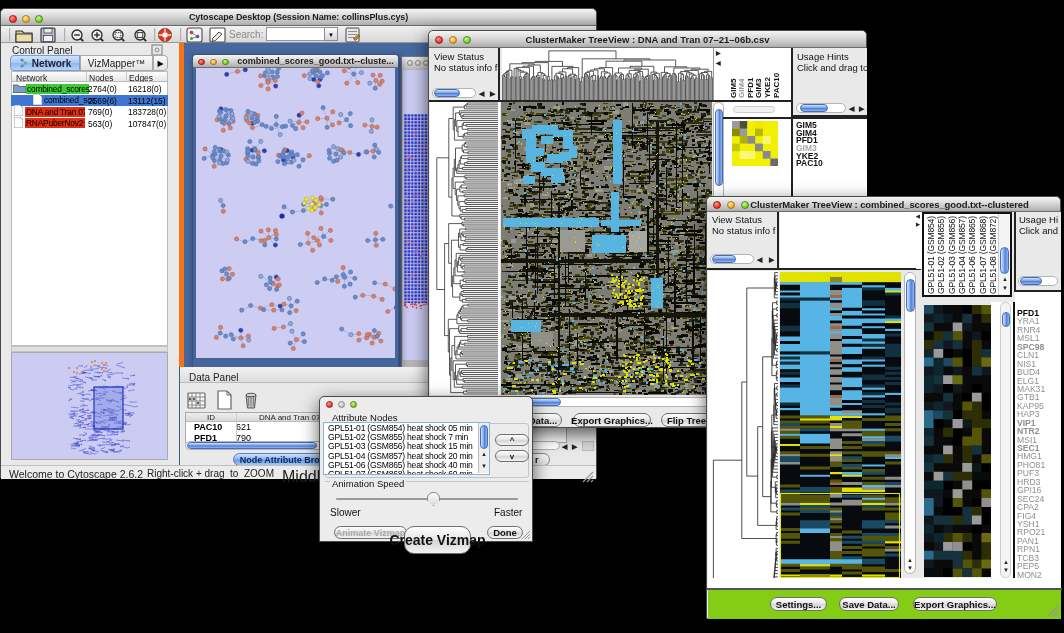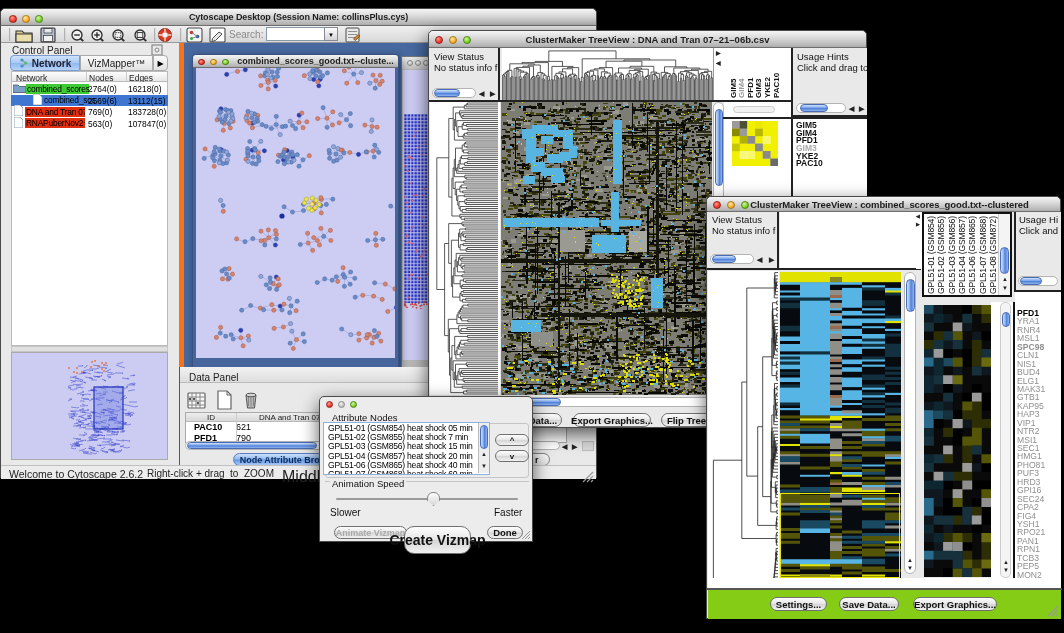--- a/index.html
+++ b/index.html
@@ -914,24 +914,24 @@
         <div style="height:8.45px;line-height:8.6px;color:#8f8f8f;font-weight:normal">MSL1</div>
         <div style="height:8.45px;line-height:8.6px;color:#8f8f8f;font-weight:bold">SPC98</div>
         <div style="height:8.45px;line-height:8.6px;color:#8f8f8f;font-weight:normal">CLN1</div>
         <div style="height:8.45px;line-height:8.6px;color:#8f8f8f;font-weight:normal">NIS1</div>
         <div style="height:8.45px;line-height:8.6px;color:#8f8f8f;font-weight:normal">BUD4</div>
         <div style="height:8.45px;line-height:8.6px;color:#8f8f8f;font-weight:normal">ELG1</div>
         <div style="height:8.45px;line-height:8.6px;color:#8f8f8f;font-weight:normal">MAK31</div>
         <div style="height:8.45px;line-height:8.6px;color:#8f8f8f;font-weight:normal">GTB1</div>
         <div style="height:8.45px;line-height:8.6px;color:#8f8f8f;font-weight:normal">KAP95</div>
         <div style="height:8.45px;line-height:8.6px;color:#8f8f8f;font-weight:normal">HAP3</div>
-        <div style="height:8.45px;line-height:8.6px;color:#8f8f8f;font-weight:normal">VIP1</div>
-        <div style="height:8.45px;line-height:8.6px;color:#8f8f8f;font-weight:normal">NTR2</div>
+        <div style="height:8.45px;line-height:8.6px;color:#8f8f8f;font-weight:bold">VIP1</div>
+        <div style="height:8.45px;line-height:8.6px;color:#8f8f8f;font-weight:bold">NTR2</div>
         <div style="height:8.45px;line-height:8.6px;color:#8f8f8f;font-weight:normal">MSI1</div>
-        <div style="height:8.45px;line-height:8.6px;color:#8f8f8f;font-weight:normal">SEC1</div>
+        <div style="height:8.45px;line-height:8.6px;color:#8f8f8f;font-weight:bold">SEC1</div>
         <div style="height:8.45px;line-height:8.6px;color:#8f8f8f;font-weight:normal">HMG1</div>
         <div style="height:8.45px;line-height:8.6px;color:#8f8f8f;font-weight:normal">PHO81</div>
         <div style="height:8.45px;line-height:8.6px;color:#8f8f8f;font-weight:normal">PUF3</div>
         <div style="height:8.45px;line-height:8.6px;color:#8f8f8f;font-weight:normal">HRD3</div>
         <div style="height:8.45px;line-height:8.6px;color:#8f8f8f;font-weight:normal">GPI16</div>
         <div style="height:8.45px;line-height:8.6px;color:#8f8f8f;font-weight:normal">SEC24</div>
         <div style="height:8.45px;line-height:8.6px;color:#8f8f8f;font-weight:normal">CPA2</div>
         <div style="height:8.45px;line-height:8.6px;color:#8f8f8f;font-weight:normal">FIG4</div>
         <div style="height:8.45px;line-height:8.6px;color:#8f8f8f;font-weight:normal">YSH1</div>
         <div style="height:8.45px;line-height:8.6px;color:#8f8f8f;font-weight:normal">RPO21</div>

